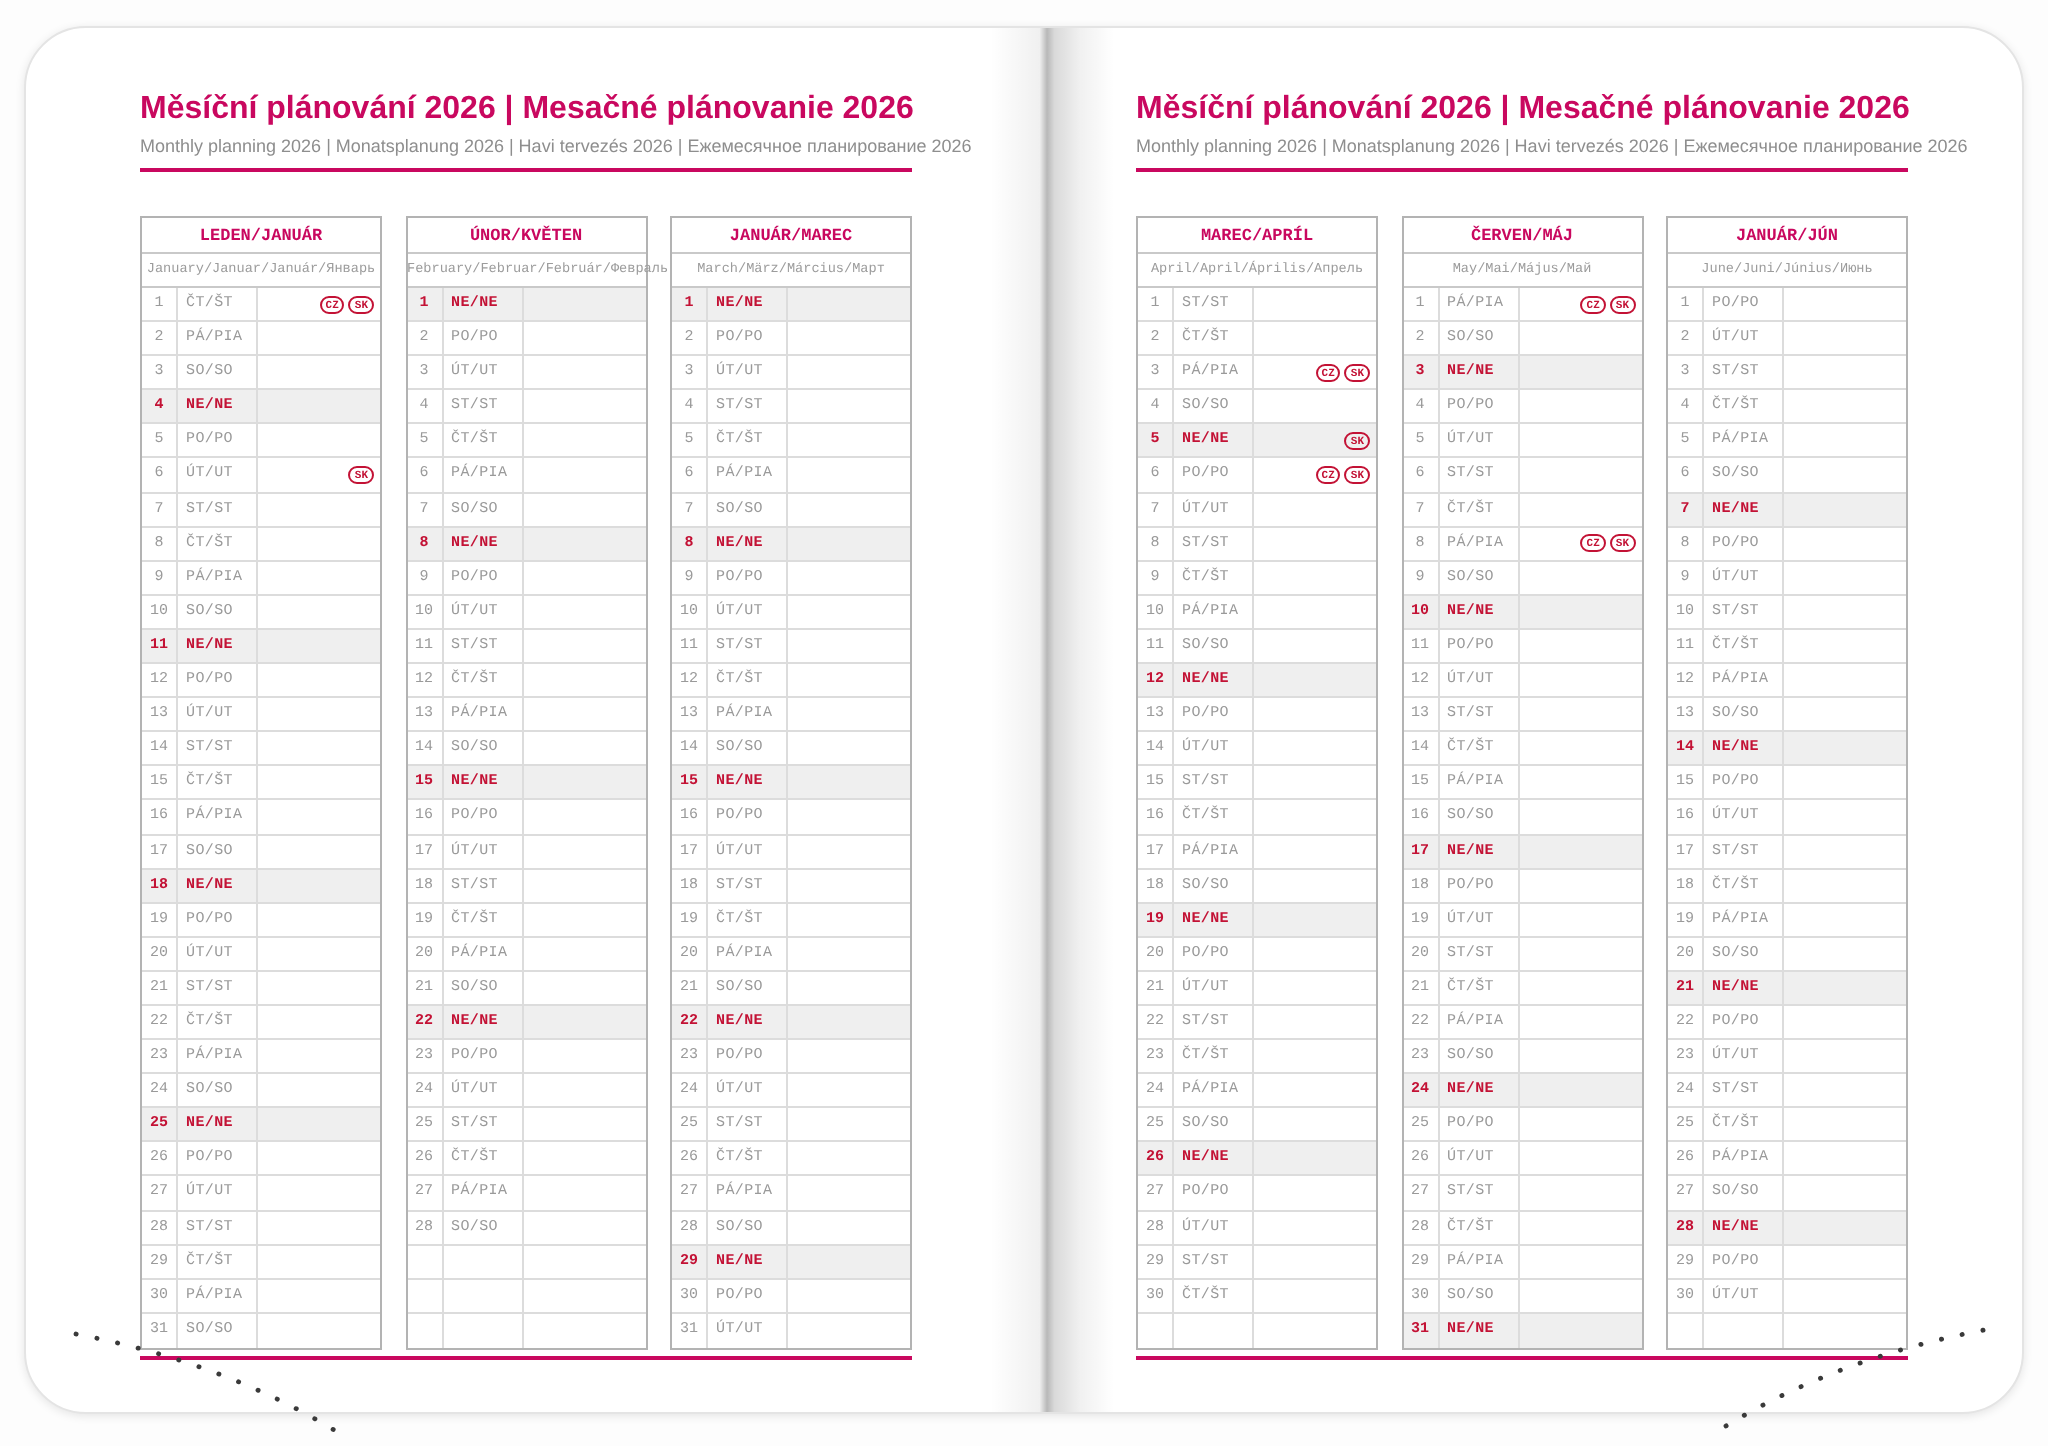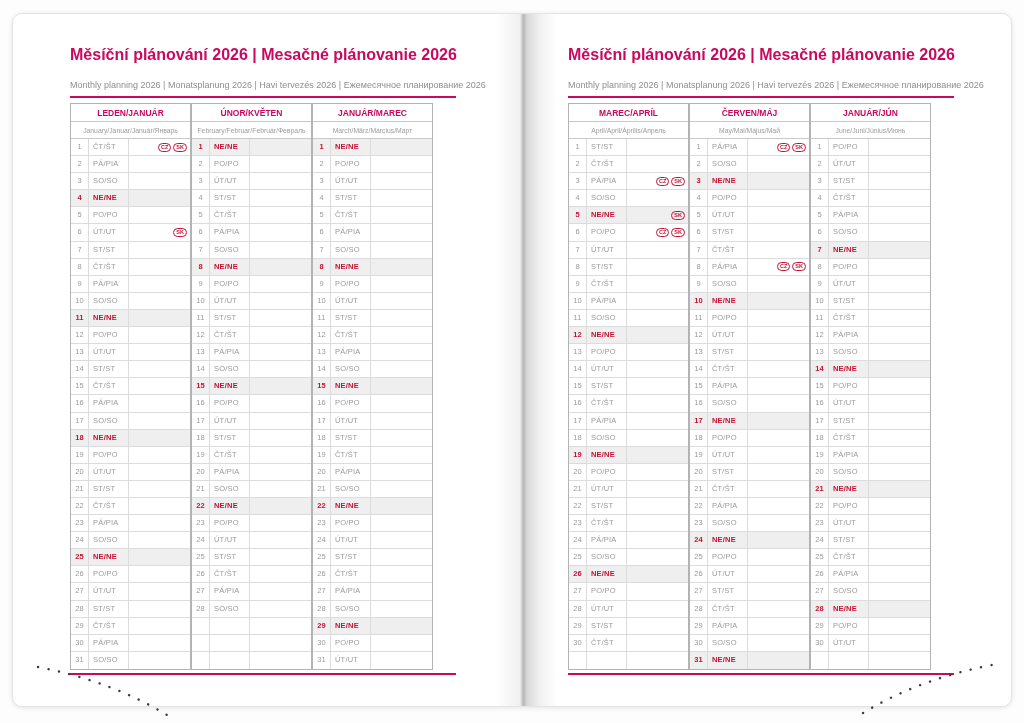--- a/index.html
+++ b/index.html
@@ -8,36 +8,36 @@
     --day-text:#9a9a9a;
     --grid:#dcdcdc;
     --tborder:#b3b3b3;
     --sun-bg:#efefef;
   }
   *{margin:0;padding:0;box-sizing:border-box;}
   html,body{width:1024px;height:723px;background:#ffffff;overflow:hidden;
     font-family:"Liberation Sans", sans-serif;}
   .canvas{position:relative;width:1024px;height:723px;background:#fdfdfd;}
   .sheet{position:absolute;left:12px;top:13px;width:1000px;height:694px;
-    background:#ffffff;border:1px solid #e4e4e4;border-radius:10px;
+    background:#ffffff;border:1px solid #e4e4e4;border-radius:31px;
     box-shadow:0 1px 5px rgba(0,0,0,0.10);}
   .spine{position:absolute;left:482px;top:0;width:62px;height:100%;
     background:linear-gradient(to right,
       rgba(0,0,0,0) 0%, rgba(0,0,0,0.06) 40%, rgba(0,0,0,0.28) 46%,
       rgba(0,0,0,0.15) 52%, rgba(0,0,0,0.06) 72%, rgba(0,0,0,0) 100%);
     pointer-events:none;}
   .page{position:absolute;top:0;height:100%;width:500px;padding:0 57px;}
   .page.left{left:0;}
   .page.right{right:0;}
   .ptitle{margin-top:32px;text-align:center;color:var(--accent);
     font-size:16px;font-weight:bold;white-space:nowrap;}
-  .psub{margin-top:16px;text-align:center;color:#8e8e8e;font-size:9px;white-space:nowrap;}
+  .psub{margin-top:4px;text-align:center;color:#8e8e8e;font-size:9px;white-space:nowrap;}
   .rule{height:2px;background:var(--accent);margin-top:6px;}
   .rule.bottom{margin-top:3px;}
-  .months{display:flex;margin-top:5px;}
+  .months{display:flex;justify-content:space-between;margin-top:22px;font-family:Liberation Mono, monospace;}
   .month{width:121px;border:1px solid var(--tborder);background:#fff;}
   .m-head{height:18px;line-height:18px;text-align:center;color:var(--accent);
     font-weight:bold;font-size:8.5px;border-bottom:1px solid #c9c9c9;white-space:nowrap;}
   .m-sub{height:17px;line-height:17px;text-align:center;color:#9c9c9c;
     font-size:6.8px;border-bottom:1px solid #c9c9c9;white-space:nowrap;}
   .r{display:flex;height:17.1px;border-bottom:1px solid var(--grid);}
   .r:last-child{border-bottom:none;}
   .c{height:100%;}
   .c.n{width:18px;text-align:center;color:var(--day-text);font-size:7.5px;
     line-height:16px;border-right:1px solid var(--grid);}

